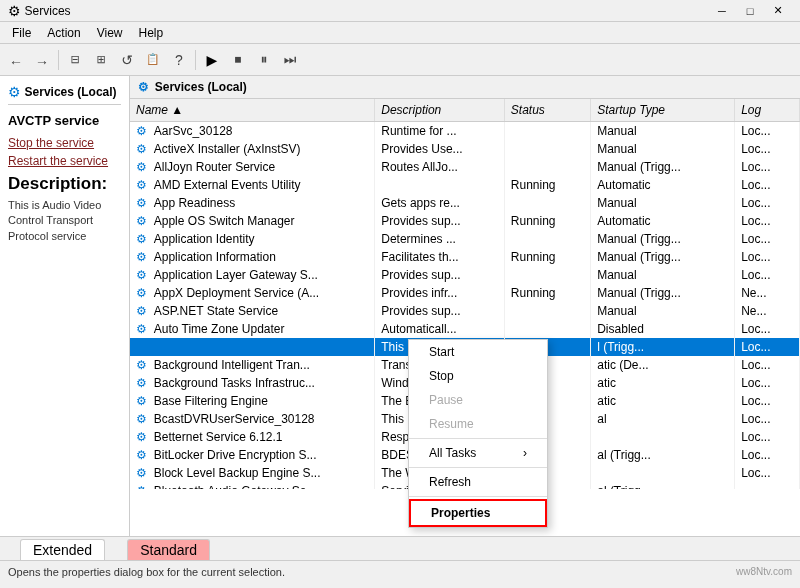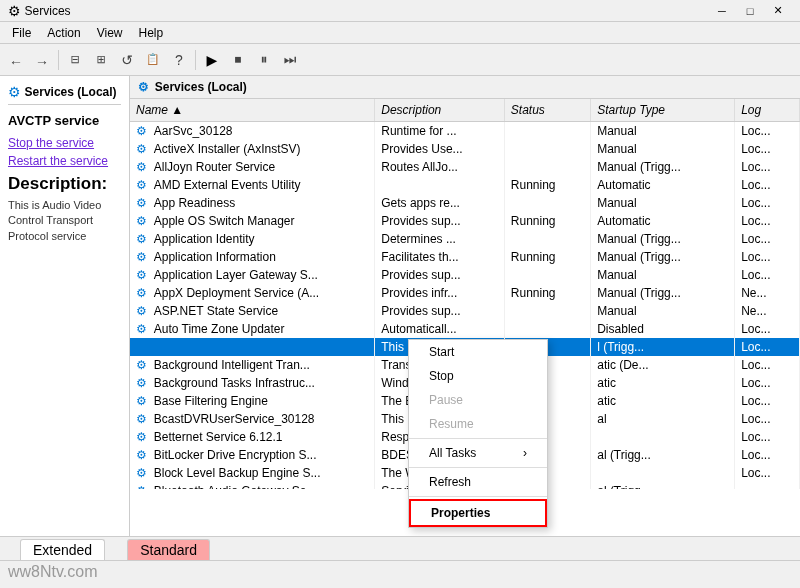--- a/index.html
+++ b/index.html
@@ -17,21 +17,21 @@
     
     .toolbar { background: #f0f0f0; height: 32px; display: flex; align-items: center; padding: 0 4px; border-bottom: 1px solid #ccc; gap: 2px; }
     .tb-btn { width: 24px; height: 24px; border: 1px solid transparent; background: transparent; cursor: pointer; display: flex; align-items: center; justify-content: center; font-size: 14px; color: #444; border-radius: 2px; }
     .tb-sep { width: 1px; height: 20px; background: #ccc; margin: 0 2px; }
 
     
     .main-container { display: flex; height: calc(588px - 22px - 22px - 32px - 28px - 24px); }
     
     
     .left-panel { width: 130px; background: #fff; border-right: 1px solid #ccc; padding: 8px; display: flex; flex-direction: column; }
-    .left-link { color: #6d28d9; text-decoration: underline; cursor: pointer; margin-bottom: 4px; display: block; font-size: 12px; }
+    .left-link { color: #7f1d1d; text-decoration: underline; cursor: pointer; margin-bottom: 4px; display: block; font-size: 12px; }
 
     
     .right-panel { flex: 1; background: #fff; display: flex; flex-direction: column; overflow: hidden; }
     .panel-header { background: #f0f0f0; padding: 4px 8px; border-bottom: 1px solid #ccc; display: flex; align-items: center; gap: 6px; font-size: 12px; font-weight: bold; }
 
     
     .table-container { flex: 1; overflow: hidden; position: relative; }
     .services-table { width: 100%; border-collapse: collapse; table-layout: fixed; }
     .services-table thead th { background: #f0f0f0; border-bottom: 1px solid #ccc; border-right: 1px solid #ddd; padding: 4px 6px; text-align: left; font-size: 12px; font-weight: normal; cursor: pointer; white-space: nowrap; overflow: hidden; position: sticky; top: 0; font-style: italic; }
     .col-name { width: 170px; }
@@ -315,14 +315,15 @@
     </div>
   </div>
 </div>
 
 <div class="bottom-tabs">
   <div class="tab active">Extended</div>
   <div class="tab">Standard</div>
 </div>
 
 <div class="status-bar">
-  <span class="status-right" style="font-size:16px; color:#999;">ww8Ntv.com</span>
+  <span class="status-left">Opens the properties dialog box for the current selection.</span>
+  <span class="status-right" style="font-size:10px; color:#999;">ww8Ntv.com</span>
 </div>
 
 </body></html>

